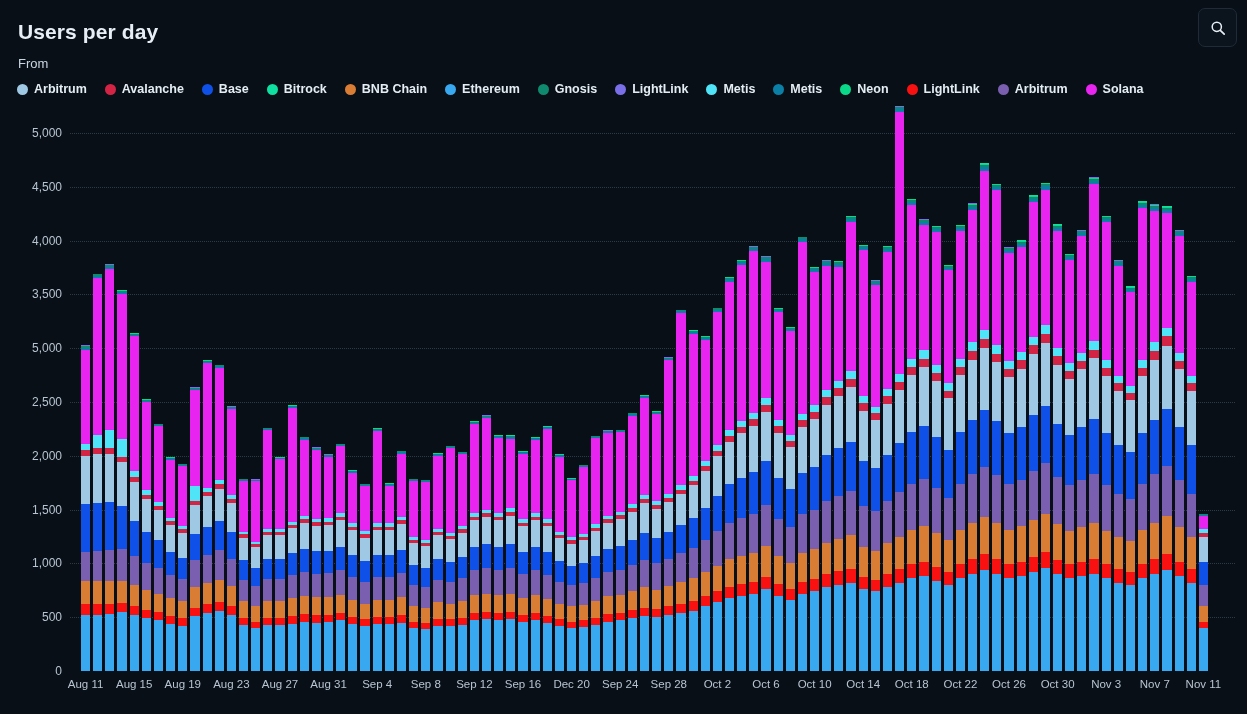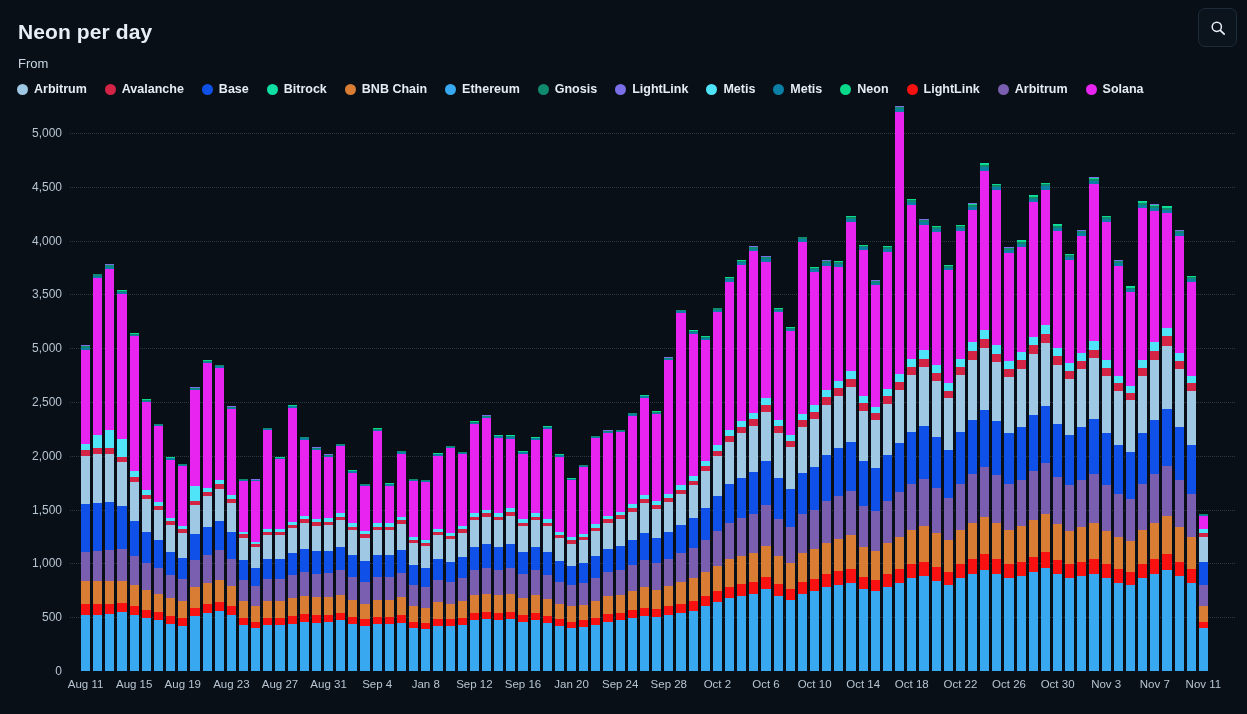--- a/index.html
+++ b/index.html
@@ -130,21 +130,21 @@
     transform: translateX(-50%);
     white-space: nowrap;
     top: 3px;
   }
 </style>
 </head>
 <body>
 
 <div class="app">
 
-  <div class="page-title">Neon per day</div>
+  <div class="page-title">Users per day</div>
   <div class="from-label">From</div>
 
   <div class="search-btn">
     <span>
       <svg width="16" height="16" viewBox="0 0 16 16" fill="none">
         <circle cx="6.8" cy="6.8" r="4.6" stroke="#e8eef5" stroke-width="1.5"></circle>
         <line x1="10.3" y1="10.3" x2="14.2" y2="14.2" stroke="#e8eef5" stroke-width="1.7" stroke-linecap="round"></line>
       </svg>
     </span>
   </div>
@@ -1725,24 +1725,24 @@
         </div>
       </div>
     <div class="xlabels" id="xlabels">
         <div class="xlabel" style="left: 15.6px;">Aug 11</div>
         <div class="xlabel" style="left: 64.2px;">Aug 15</div>
         <div class="xlabel" style="left: 112.8px;">Aug 19</div>
         <div class="xlabel" style="left: 161.4px;">Aug 23</div>
         <div class="xlabel" style="left: 210px;">Aug 27</div>
         <div class="xlabel" style="left: 258.6px;">Aug 31</div>
         <div class="xlabel" style="left: 307.2px;">Sep 4</div>
-        <div class="xlabel" style="left: 355.8px;">Jan 8</div>
+        <div class="xlabel" style="left: 355.8px;">Sep 8</div>
         <div class="xlabel" style="left: 404.4px;">Sep 12</div>
         <div class="xlabel" style="left: 453px;">Sep 16</div>
-        <div class="xlabel" style="left: 501.6px;">Jan 20</div>
+        <div class="xlabel" style="left: 501.6px;">Dec 20</div>
         <div class="xlabel" style="left: 550.2px;">Sep 24</div>
         <div class="xlabel" style="left: 598.8px;">Sep 28</div>
         <div class="xlabel" style="left: 647.4px;">Oct 2</div>
         <div class="xlabel" style="left: 696px;">Oct 6</div>
         <div class="xlabel" style="left: 744.6px;">Oct 10</div>
         <div class="xlabel" style="left: 793.2px;">Oct 14</div>
         <div class="xlabel" style="left: 841.8px;">Oct 18</div>
         <div class="xlabel" style="left: 890.4px;">Oct 22</div>
         <div class="xlabel" style="left: 939px;">Oct 26</div>
         <div class="xlabel" style="left: 987.6px;">Oct 30</div>

